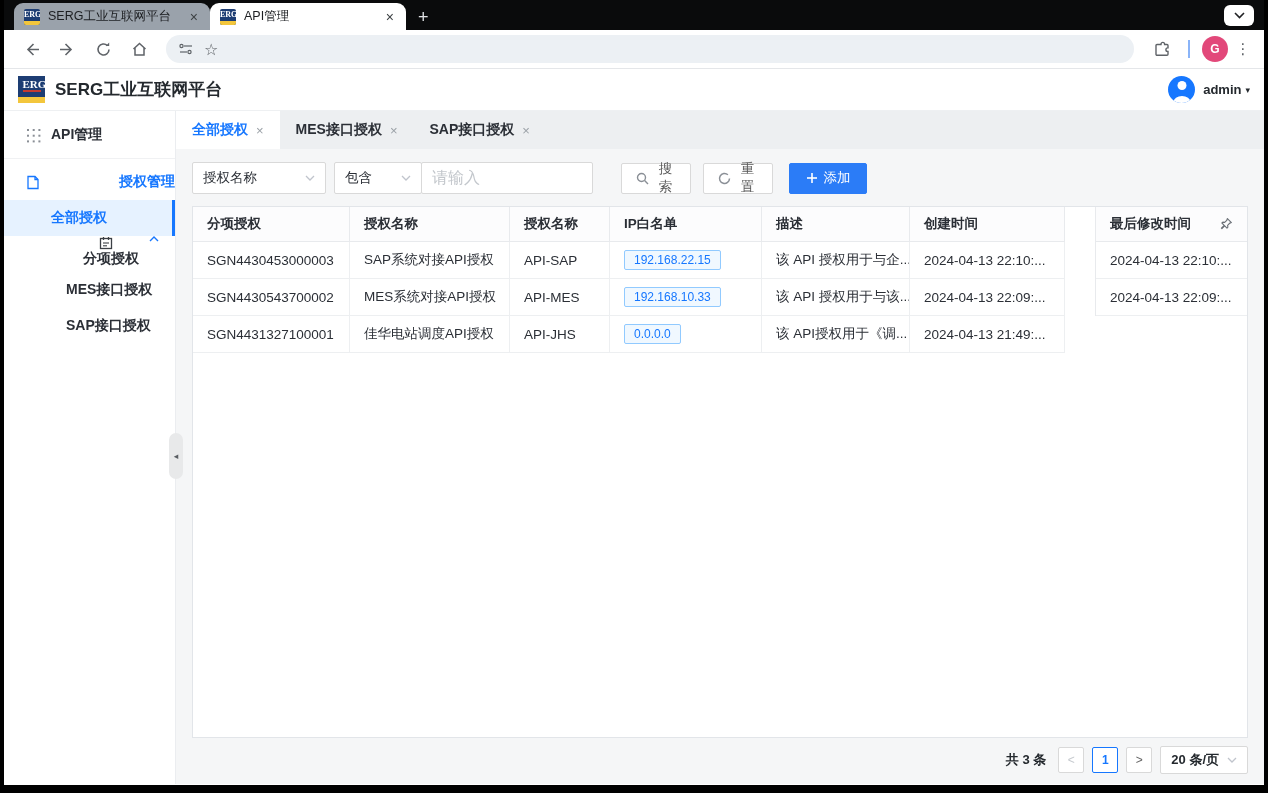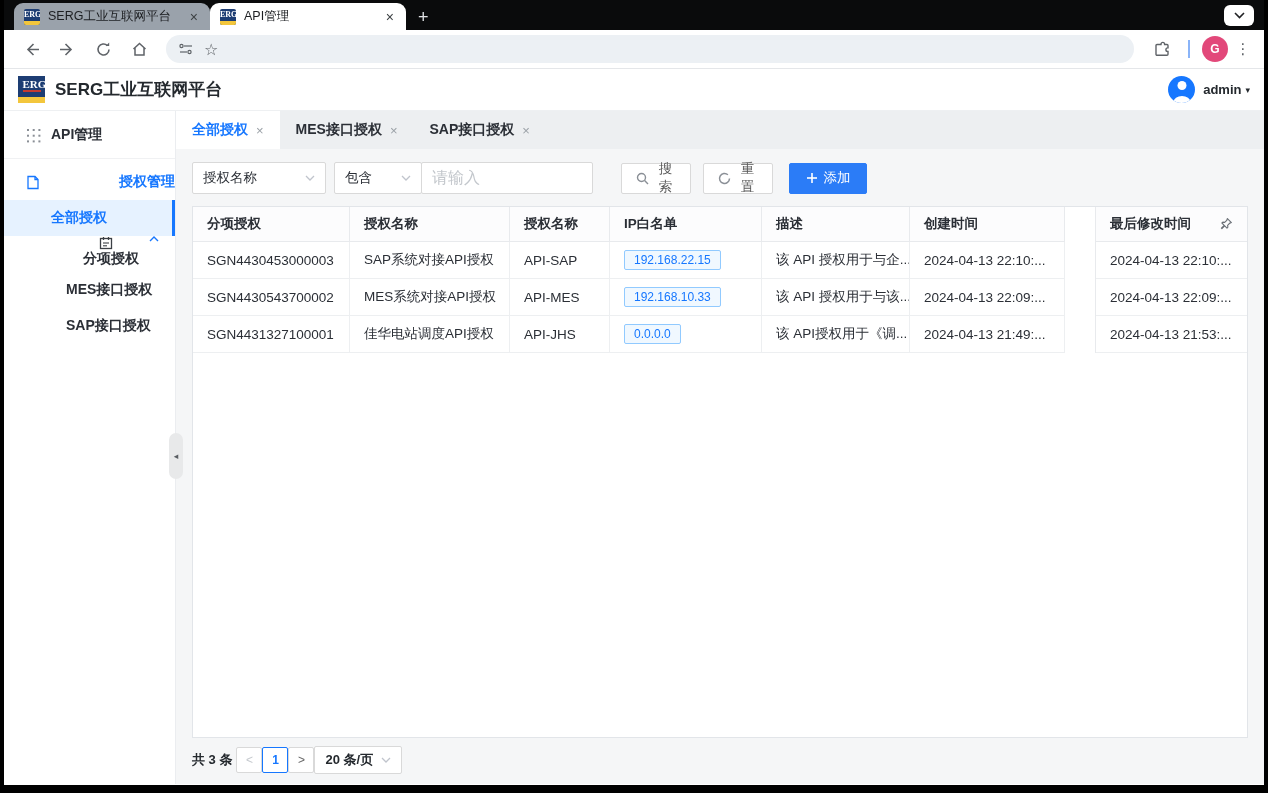--- a/index.html
+++ b/index.html
@@ -84,21 +84,21 @@
         color:#2b2f36; border-right:1px solid #e8eaed; border-bottom:1px solid #e8eaed; }
   .td { height:37px; display:flex; align-items:center; padding:0 14px; font-size:13.5px; color:#2b2f36;
         border-right:1px solid #edeff1; border-bottom:1px solid #edeff1; white-space:nowrap; overflow:hidden; }
   .iptag { border:1px solid #91caff; background:#f0f8ff; color:#1677ff; font-size:12px; padding:2px 9px; border-radius:2px; }
   .tpinned { position:absolute; top:0; right:0; width:152px; background:#fff; border-left:1px solid #e8eaed; }
   .tpinned .th { border-right:none; width:100%; }
   .tpinned .td { border-right:none; width:100%; }
   .pinic { margin-left:auto; display:flex; cursor:pointer; }
 
   
-  .pager { height:40px; display:flex; align-items:center; margin:2px 16px 4px 16px; }
+  .pager { height:40px; display:flex; align-items:center; justify-content:flex-end; gap:8px; margin:2px 16px 4px 16px; }
   .ptotal { font-size:13px; font-weight:bold; color:#24292e; margin-right:4px; }
   .pbtn { width:26px; height:26px; background:#fff; border:1px solid #d9d9d9; border-radius:2px; display:flex;
           align-items:center; justify-content:center; font-size:12px; color:#666; cursor:pointer; }
   .pbtn.disabled { color:#c5c9ce; }
   .pbtn.current { border-color:#1677ff; color:#1677ff; font-weight:bold; }
   .psize { height:28px; background:#fff; border:1px solid #d9d9d9; border-radius:2px; display:flex; align-items:center;
            gap:8px; padding:0 10px; font-size:13px; font-weight:bold; color:#24292e; cursor:pointer; }
   svg { display:block; }
 </style>
 </head>
@@ -369,21 +369,20 @@
               <span>最后修改时间</span>
               <span class="pinic">
                 <svg width="14" height="14" viewBox="0 0 14 14">
                     <path d="M8.4 1.6 12.4 5.6 11.3 6.1 10.9 6 8.6 8.3 8.9 10.2 8 11.1 5.7 8.8 2.9 11.6 2.4 11.1 5.2 8.3 2.9 6 3.8 5.1 5.7 5.4 8 3.1 7.9 2.7 Z" fill="none" stroke="#6b7077" stroke-width="1.1" stroke-linejoin="round"></path>
                   </svg>
               </span>
             </div>
             <div id="pinned-cells">
                 <div class="td">2024-04-13 22:10:...</div>
                 <div class="td">2024-04-13 22:09:...</div>
-                <div class="td">2024-04-13 21:53:...</div>
               </div>
           </div>
         </div>
       </div>
 
       <div class="pager">
         <span class="ptotal">共 3 条</span>
         <div class="pbtn disabled">&lt;</div>
         <div class="pbtn current">1</div>
         <div class="pbtn">&gt;</div>

